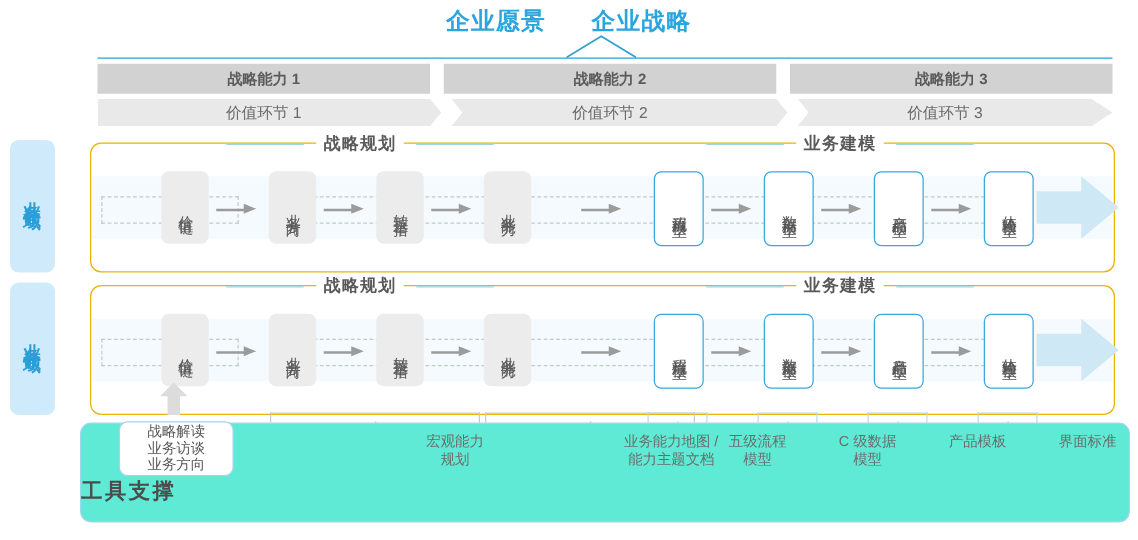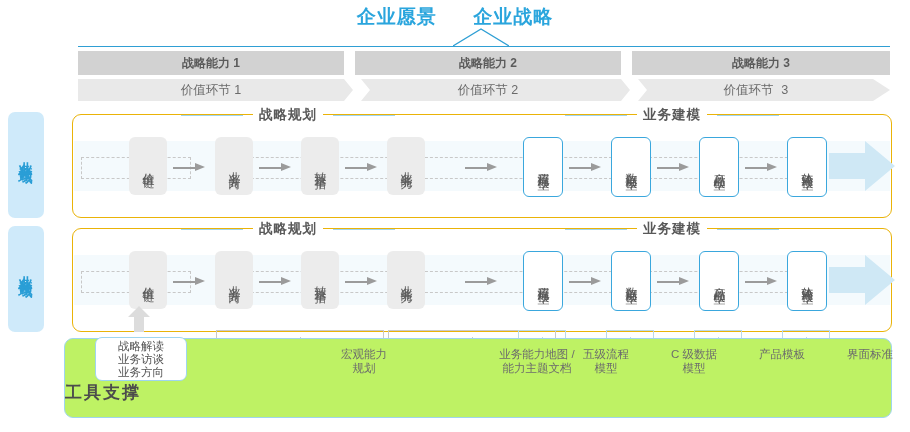--- a/index.html
+++ b/index.html
@@ -51,21 +51,21 @@
   }
   .val-n1{left:266px;}
   .val-n2{left:543px;}
   .val-lbl{
     position:absolute;top:0;height:22px;
     display:flex;align-items:center;justify-content:center;
     font-size:12.5px;color:#6a6a6a;
   }
   .vl-1{left:0;width:266px;}
   .vl-2{left:277px;width:266px;}
-  .vl-3{left:554px;width:248px;font-family:Liberation Mono, monospace;}
+  .vl-3{left:554px;width:248px;}
 
   
   .domain-tab{
     position:absolute;left:8px;width:36px;
     background:#cfeafa;border-radius:7px;
     display:flex;align-items:center;justify-content:center;
   }
   .domain-tab .vtxt{
     writing-mode:vertical-rl;
     font-size:14px;font-weight:bold;color:#2a9ed6;
@@ -143,21 +143,21 @@
   
   .up-arrow{
     position:absolute;left:128px;top:306px;width:22px;height:26px;
     background:#dcdcdc;
     clip-path:polygon(11px 0, 22px 11px, 16px 11px, 16px 26px, 6px 26px, 6px 11px, 0 11px);
   }
 
   
   .tools-panel{
     position:absolute;left:64px;top:338px;width:826px;height:78px;
-    border:1px solid #9fd5ef;border-radius:9px;background:#bef264;
+    border:1px solid #9fd5ef;border-radius:9px;background:#5eead4;padding-left:12px;
   }
   .tools-title{
     position:absolute;left:0;top:42px;width:826px;text-align:left;
     font-size:17px;font-weight:bold;color:#4c4c4c;letter-spacing:2px;
   }
   .tool-box{
     position:absolute;left:30px;top:-2px;width:90px;height:42px;
     border:1px solid #9fd5ef;border-radius:7px;background:#ffffff;
     display:flex;flex-direction:column;align-items:center;justify-content:center;
     font-size:11.5px;line-height:13px;color:#555;

